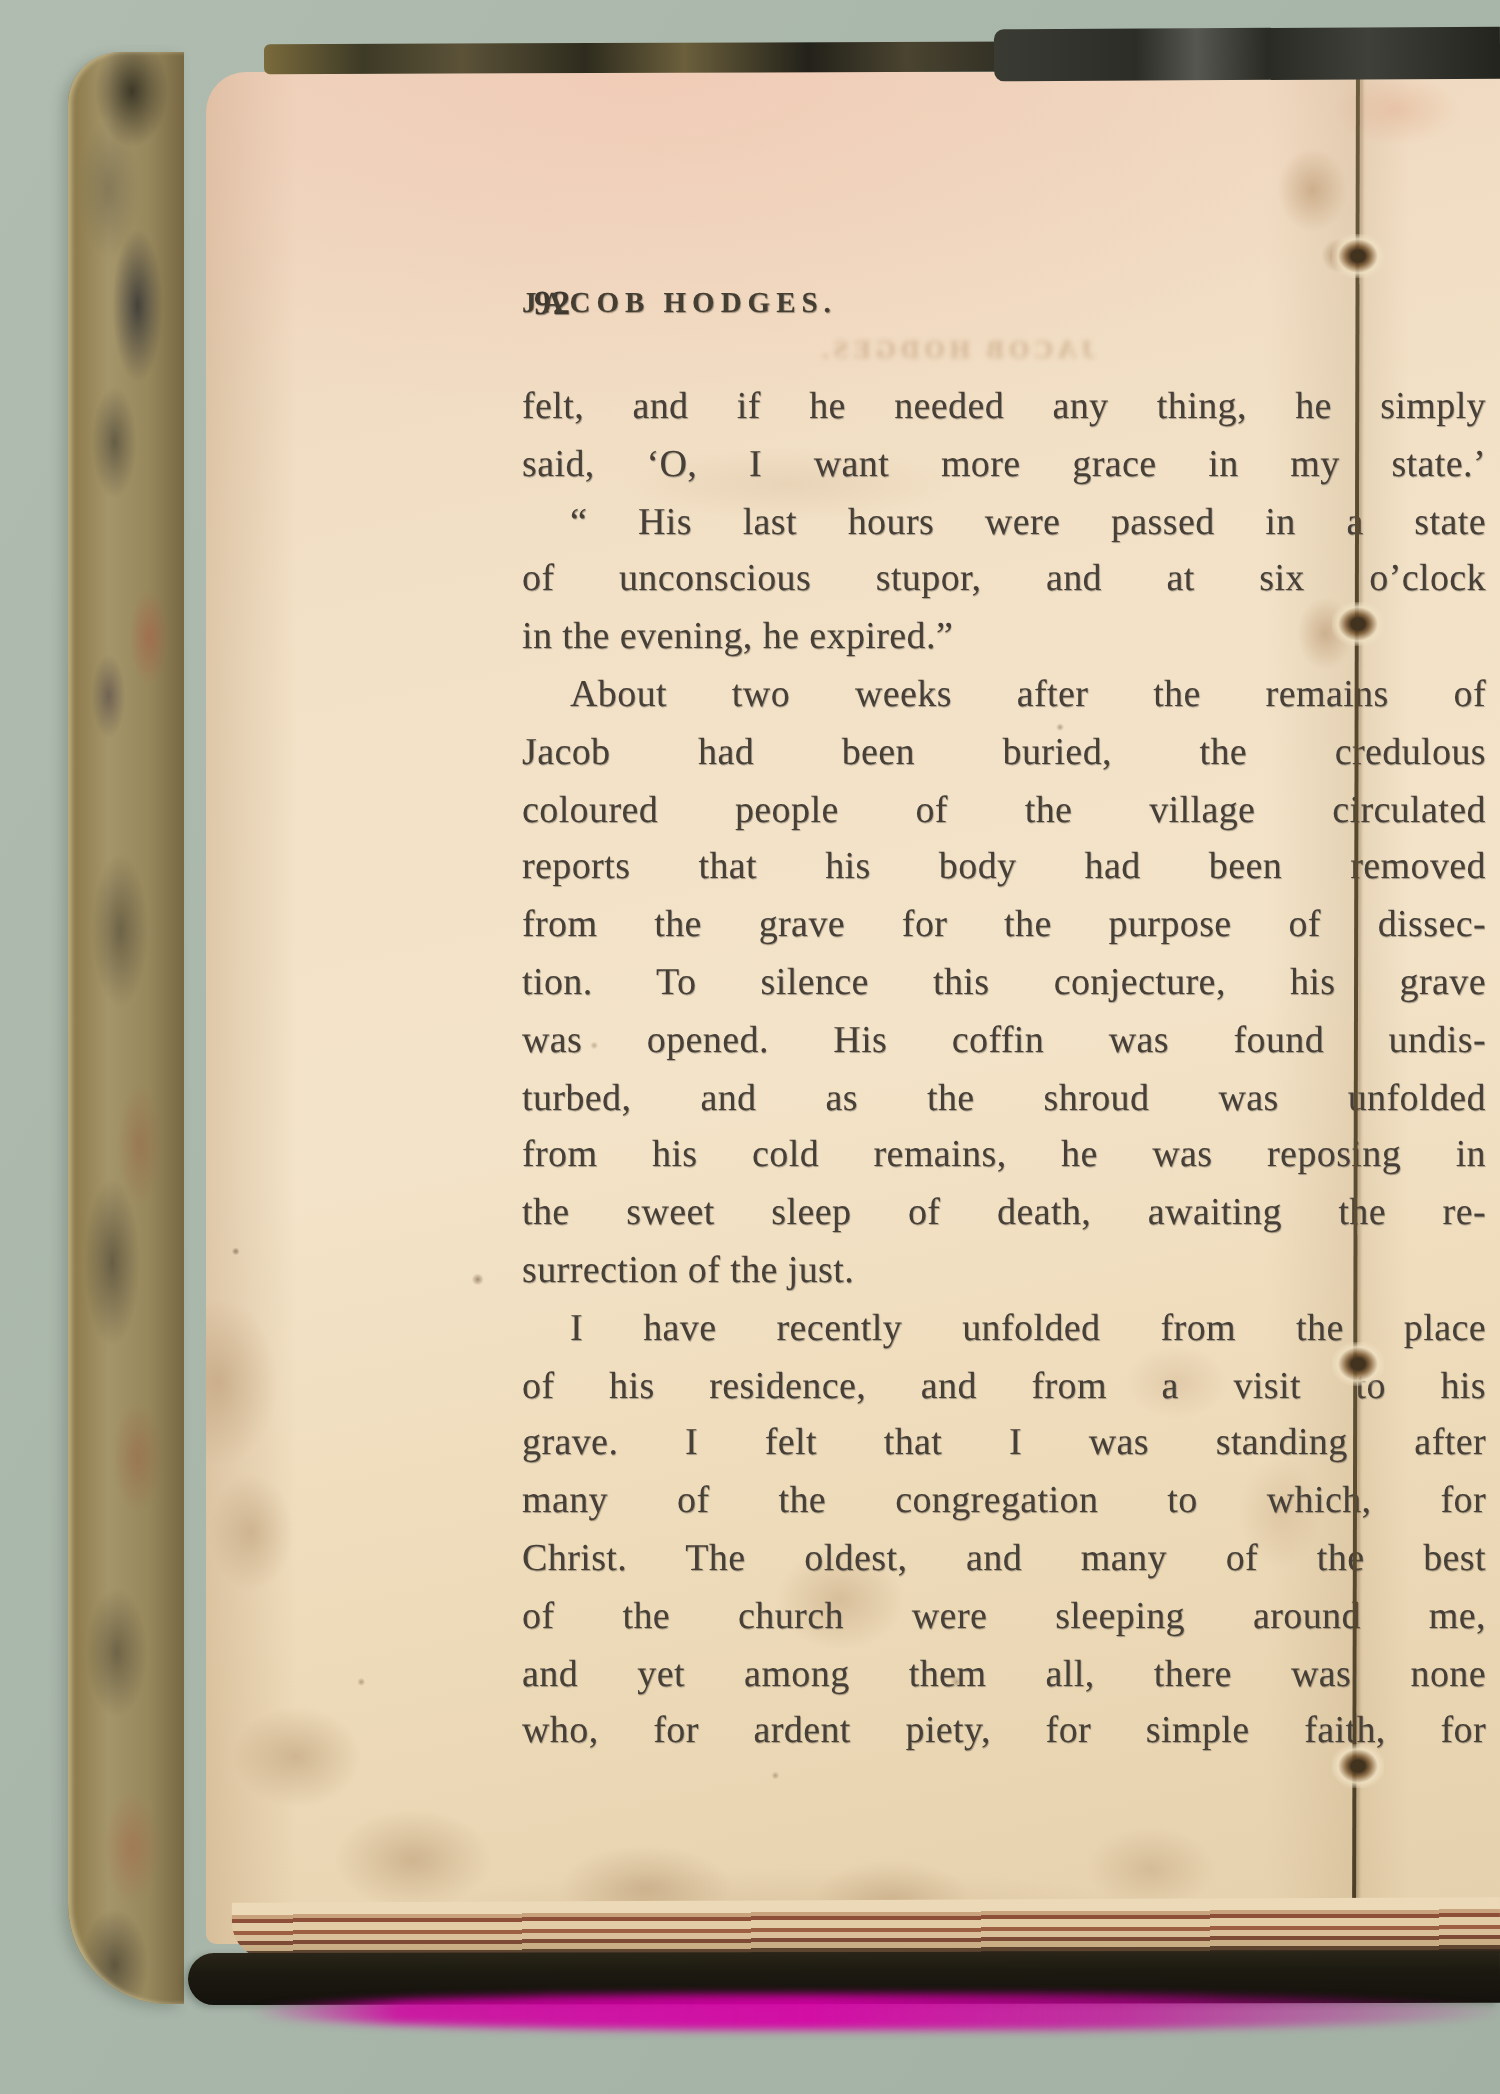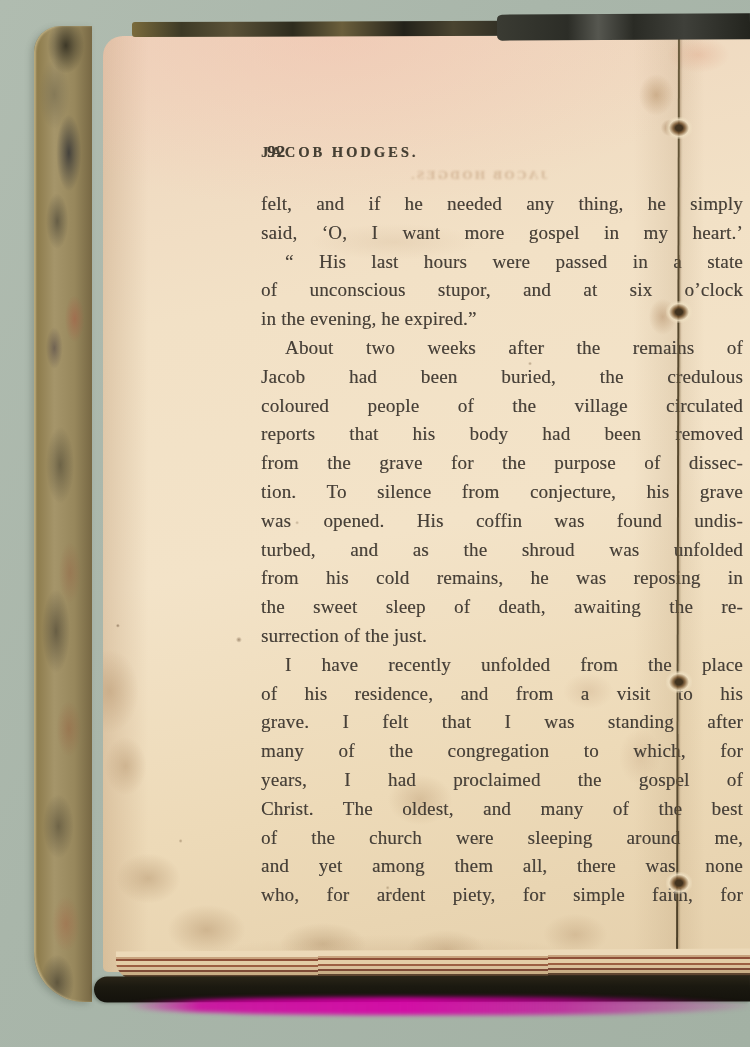--- a/index.html
+++ b/index.html
@@ -206,40 +206,39 @@
 
   <div class="page">
     <div class="text-area">
       <div class="header-row">
         <span class="page-number">92</span>
         <span class="running-header">JACOB HODGES.</span>
         <span class="ghost-header">JACOB HODGES.</span>
       </div>
       <div class="body-text">
           <div class="line justify">felt, and if he needed any thing, he simply</div>
-          <div class="line justify">said, ‘O, I want more gospel in my heart.’</div>
+          <div class="line justify">said, ‘O, I want more grace in my state.’</div>
           <div class="line justify indent">“ His last hours were passed in a state</div>
           <div class="line justify">of unconscious stupor, and at six o’clock</div>
           <div class="line flush">in the evening, he expired.”</div>
           <div class="line justify indent">About two weeks after the remains of</div>
           <div class="line justify">Jacob had been buried, the credulous</div>
           <div class="line justify">coloured people of the village circulated</div>
           <div class="line justify">reports that his body had been removed</div>
           <div class="line justify">from the grave for the purpose of dissec-</div>
-          <div class="line justify">tion. To silence from conjecture, his grave</div>
+          <div class="line justify">tion. To silence this conjecture, his grave</div>
           <div class="line justify">was opened. His coffin was found undis-</div>
           <div class="line justify">turbed, and as the shroud was unfolded</div>
           <div class="line justify">from his cold remains, he was reposing in</div>
           <div class="line justify">the sweet sleep of death, awaiting the re-</div>
           <div class="line flush">surrection of the just.</div>
           <div class="line justify indent">I have recently unfolded from the place</div>
           <div class="line justify">of his residence, and from a visit to his</div>
           <div class="line justify">grave. I felt that I was standing after</div>
           <div class="line justify">many of the congregation to which, for</div>
-          <div class="line justify">years, I had proclaimed the gospel of</div>
           <div class="line justify">Christ. The oldest, and many of the best</div>
           <div class="line justify">of the church were sleeping around me,</div>
           <div class="line justify">and yet among them all, there was none</div>
           <div class="line justify">who, for ardent piety, for simple faith, for</div>
         </div>
     </div>
   </div>
 
   <div class="gutter-line"></div>
   <div class="stitch s1"></div>

